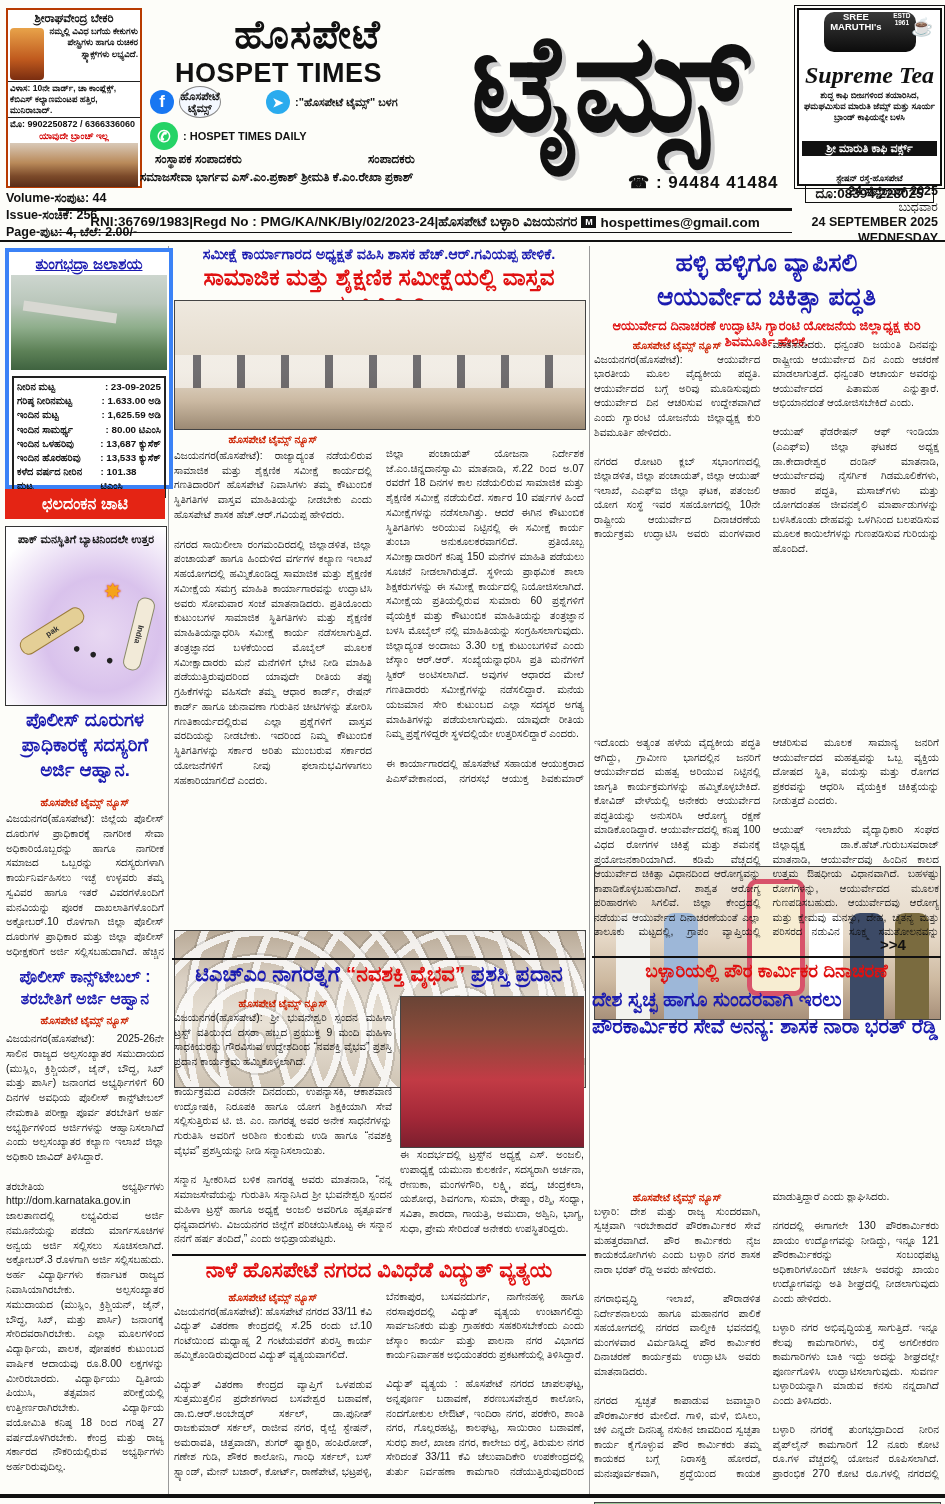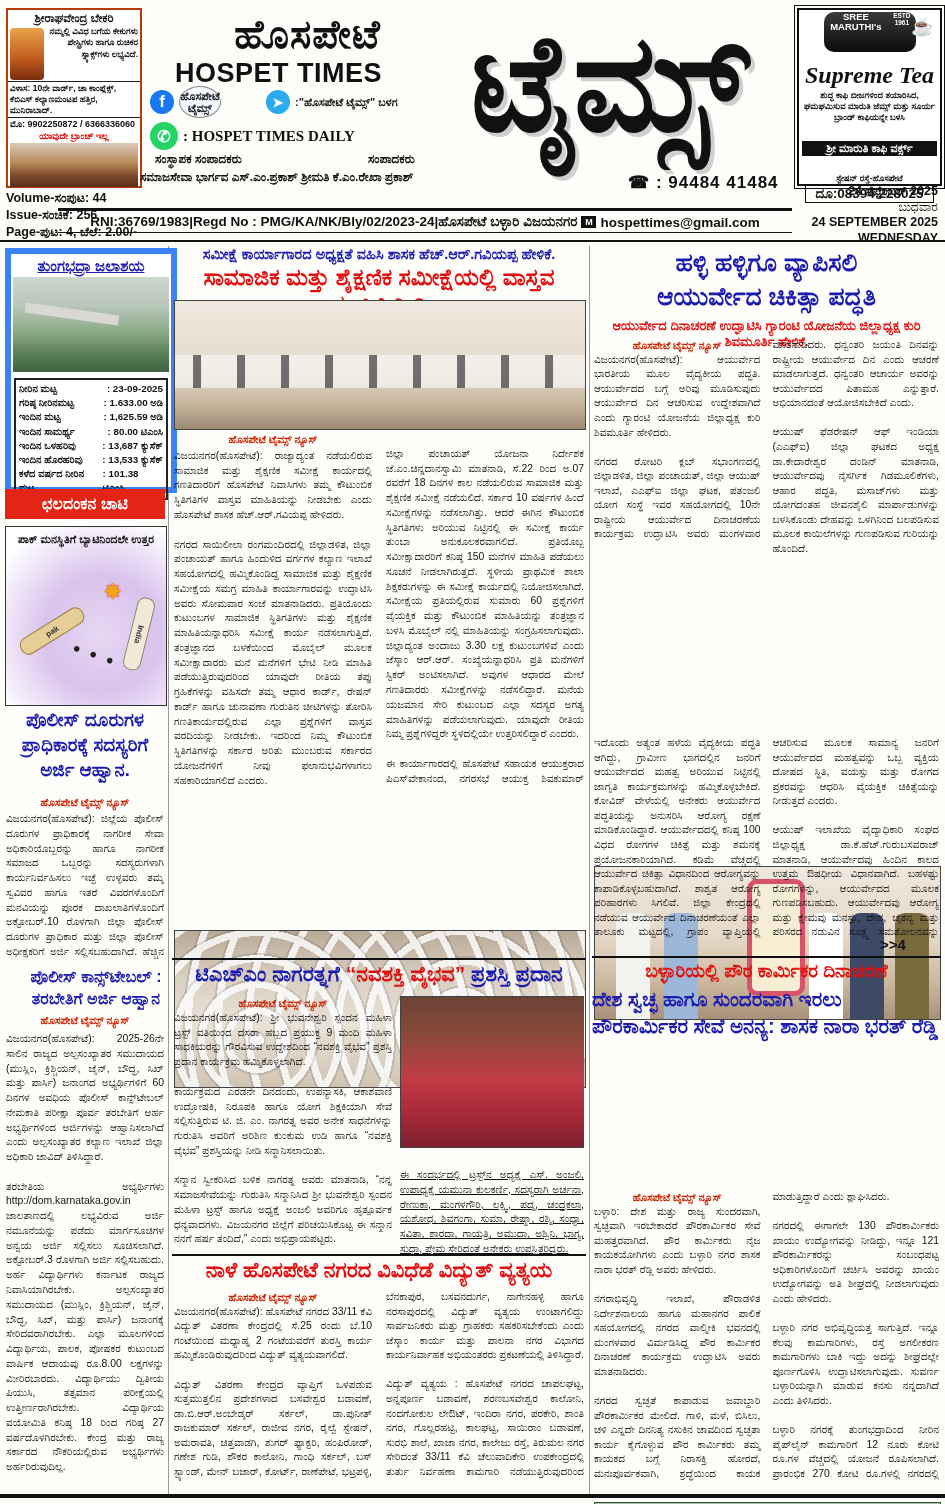--- a/index.html
+++ b/index.html
@@ -46,40 +46,40 @@
   .tea-addr{font-weight:bold;}
   .tea-phone{font-weight:bold;font-size:13.5px;border:1px solid #111;margin:1px 6px;}
   .date-block{left:790px;top:184px;width:148px;text-align:right;font-weight:bold;font-size:12.5px;line-height:1.25;}
   .info-bar{left:58px;top:208px;width:734px;border-top:3px solid #111;border-bottom:1px solid #111;
             font-weight:bold;font-size:13.5px;padding:3px 0 2px;display:flex;align-items:center;justify-content:center;gap:4px;}
   .mail-ico{display:inline-flex;width:15px;height:12px;background:#111;color:#fff;font-size:9px;align-items:center;justify-content:center;font-weight:bold;}
   .rule-full{left:0;top:240px;width:945px;height:2px;background:#111;}
   .vdiv{width:1px;background:#999;top:246px;height:1248px;}
   .bottom-rule{left:0;top:1494px;width:945px;height:4px;background:#111;}
   
-  .res-box{left:5px;top:248px;width:160px;height:233px;border:6px solid #3b82f6;background:#fff;}
+  .res-box{left:5px;top:248px;width:160px;height:233px;border:4px solid #3b82f6;background:#fff;}
   .res-title{color:#1b1bb0;font-weight:bold;text-align:center;font-size:15px;text-decoration:underline;padding:3px 0 2px;}
   .dam-photo{height:95px;margin:0 2px;background:
      linear-gradient(180deg,#cdd6cf 0%,#b9c6ba 30%,#8fae8c 55%,#5d8157 80%,#3f6340 100%);position:relative;overflow:hidden;}
   .dam-wall{position:absolute;left:8%;top:34%;width:60%;height:10%;background:#d8d8d2;transform:rotate(8deg);}
   .res-table{margin:6px 3px;border:2px solid #222;font-size:9.8px;font-weight:bold;padding:2px 3px;}
   .res-row{display:flex;justify-content:space-between;line-height:1.45;}
   .red-banner{left:5px;top:489px;width:160px;height:30px;background:#e42414;color:#fff;font-weight:bold;
               font-size:16px;display:flex;align-items:center;justify-content:center;}
   .cartoon{left:5px;top:526px;width:160px;height:178px;border:1.5px solid #333;background:#fff;overflow:hidden;}
   .cartoon-cap{font-weight:bold;font-size:11px;text-align:center;line-height:1.3;padding-top:5px;position:relative;z-index:2;}
   .cartoon-wash{position:absolute;inset:0;background:radial-gradient(circle at 60% 60%,#e8d8f2 0%,#d9c2ec 40%,#fff 85%);}
   .bat{position:absolute;border-radius:8px;font-size:8px;font-weight:bold;display:flex;align-items:center;justify-content:center;}
   .bat-pak{left:10px;top:95px;width:70px;height:16px;background:#e4cf96;border:1px solid #9b7c3a;transform:rotate(-32deg);color:#333;}
   .bat-ind{right:18px;top:70px;width:16px;height:72px;background:#f2ead8;border:1px solid #8a8a6a;transform:rotate(14deg);color:#333;writing-mode:vertical-rl;}
   .burst{position:absolute;right:44px;top:52px;color:#f5a31a;font-size:22px;text-shadow:0 0 2px #c00;}
   .dots{position:absolute;left:66px;top:120px;color:#222;font-size:13px;letter-spacing:3px;transform:rotate(20deg);}
   .l-head{color:#1b1bb0;font-weight:bold;text-align:center;line-height:1.35;}
   .l-head1{left:5px;top:708px;width:160px;font-size:18.5px;}
-  .l-head2{left:16px;top:966px;width:160px;font-size:16px;}
+  .l-head2{left:5px;top:966px;width:160px;font-size:16px;}
   .byline{color:#cc2200;font-weight:bold;text-align:center;font-size:10.5px;}
   .l-by1{left:5px;top:796px;width:160px;}
   .l-by2{left:5px;top:1014px;width:160px;}
   .l-body{left:6px;width:158px;font-size:10.4px;line-height:1.42;overflow:hidden;}
   .l-body1{top:812px;height:150px;}
   .l-body2{top:1032px;height:456px;}
   
   .c-kicker{left:172px;top:246px;width:414px;color:#1b1bb0;font-weight:bold;font-size:14.5px;text-align:center;}
   .c-head{left:172px;top:264px;width:414px;color:#e01010;font-weight:bold;font-size:23px;text-align:center;}
   .photo{border:1.5px solid #444;background:#ddd;position:relative;overflow:hidden;}
@@ -96,21 +96,21 @@
      repeating-radial-gradient(circle at 70% 60%,#ffffff 0 7px,#00000022 7px 9px,transparent 9px 30px);opacity:.8;}
   .award-rule{left:172px;top:958px;width:414px;height:1.5px;background:#111;}
   .award-head{left:172px;top:962px;width:414px;font-weight:bold;font-size:21px;text-align:center;}
   .award-head .p1,.award-head .p3{color:#1b1bb0;}
   .award-head .p2{color:#e01010;}
   .award-wrap{left:174px;top:996px;width:410px;height:258px;display:flex;gap:8px;overflow:hidden;}
   .award-left{width:218px;font-size:10.4px;line-height:1.42;}
   .award-right{flex:1;}
   .award-photo{width:100%;height:150px;border:1.5px solid #444;
      background:linear-gradient(180deg,#6a4436 0%,#8a4a3a 25%,#c23b45 55%,#a42838 80%,#7c1f2e 100%);}
-  .award-cap{font-size:10.4px;line-height:1.42;margin-top:20px;text-decoration:underline;}
+  .award-cap{font-size:10.4px;line-height:1.42;margin-top:0;}
   .power-rule{left:172px;top:1254px;width:414px;height:1.5px;background:#111;}
   .power-head{left:172px;top:1258px;width:414px;color:#e01010;font-weight:bold;font-size:21px;text-align:center;}
   .power-body{left:174px;top:1290px;width:410px;height:200px;column-count:2;column-gap:14px;font-size:10.4px;line-height:1.4;overflow:hidden;}
   
   .r-head1{left:592px;top:246px;width:349px;color:#1b1bb0;font-weight:bold;font-size:25px;text-align:center;line-height:1.35;}
   .r-kicker{left:592px;top:318px;width:349px;color:#e01010;font-weight:bold;font-size:13px;text-align:center;}
   .r-body1{left:594px;top:338px;width:345px;height:238px;column-count:2;column-gap:12px;font-size:10.4px;line-height:1.4;overflow:hidden;}
   .lamp-photo{left:594px;top:578px;width:345px;height:152px;
      background:linear-gradient(180deg,#efe8dd 0%,#e6d9c8 45%,#cdb9a0 75%,#a8907a 100%);}
   .figure{position:absolute;bottom:0;width:34px;height:70%;border-radius:10px 10px 0 0;}
@@ -152,21 +152,21 @@
   <div class="abs logo-times">ಟೈಮ್ಸ್</div>
 
   <div class="abs soc-row" style="left:150px;top:86px;">
     <span class="circle fb">f</span>
     <span class="fb-badge">ಹೊಸಪೇಟೆ ಟೈಮ್ಸ್</span>
     <span class="circle tg" style="margin-left:40px;">➤</span>
     <span style="font-size:11px;">:"ಹೊಸಪೇಟೆ ಟೈಮ್ಸ್" ಬಳಗ</span>
   </div>
   <div class="abs soc-row" style="left:150px;top:122px;">
     <span class="circle wa">✆</span>
-    <span style="font-size:15px;font-family:Liberation Serif, serif;">: HOSPET TIMES DAILY</span>
+    <span style="font-size:11px;font-family:Liberation Sans, sans-serif;">: HOSPET TIMES DAILY</span>
   </div>
 
   <div class="abs founders" style="left:155px;top:152px;">ಸಂಸ್ಥಾಪಕ ಸಂಪಾದಕರು</div>
   <div class="abs founders" style="left:368px;top:152px;">ಸಂಪಾದಕರು</div>
   <div class="abs names-line" style="left:140px;top:170px;width:430px;">ಸಮಾಜಸೇವಾ ಭಾರ್ಗವ ಎಸ್.ಎಂ.ಪ್ರಕಾಶ್   ಶ್ರೀಮತಿ ಕೆ.ಎಂ.ರೇಖಾ ಪ್ರಕಾಶ್</div>
 
   <div class="abs phone-line" style="left:628px;top:172px;">
     <span>☎</span>
     <span>: 94484 41484</span>
   </div>

